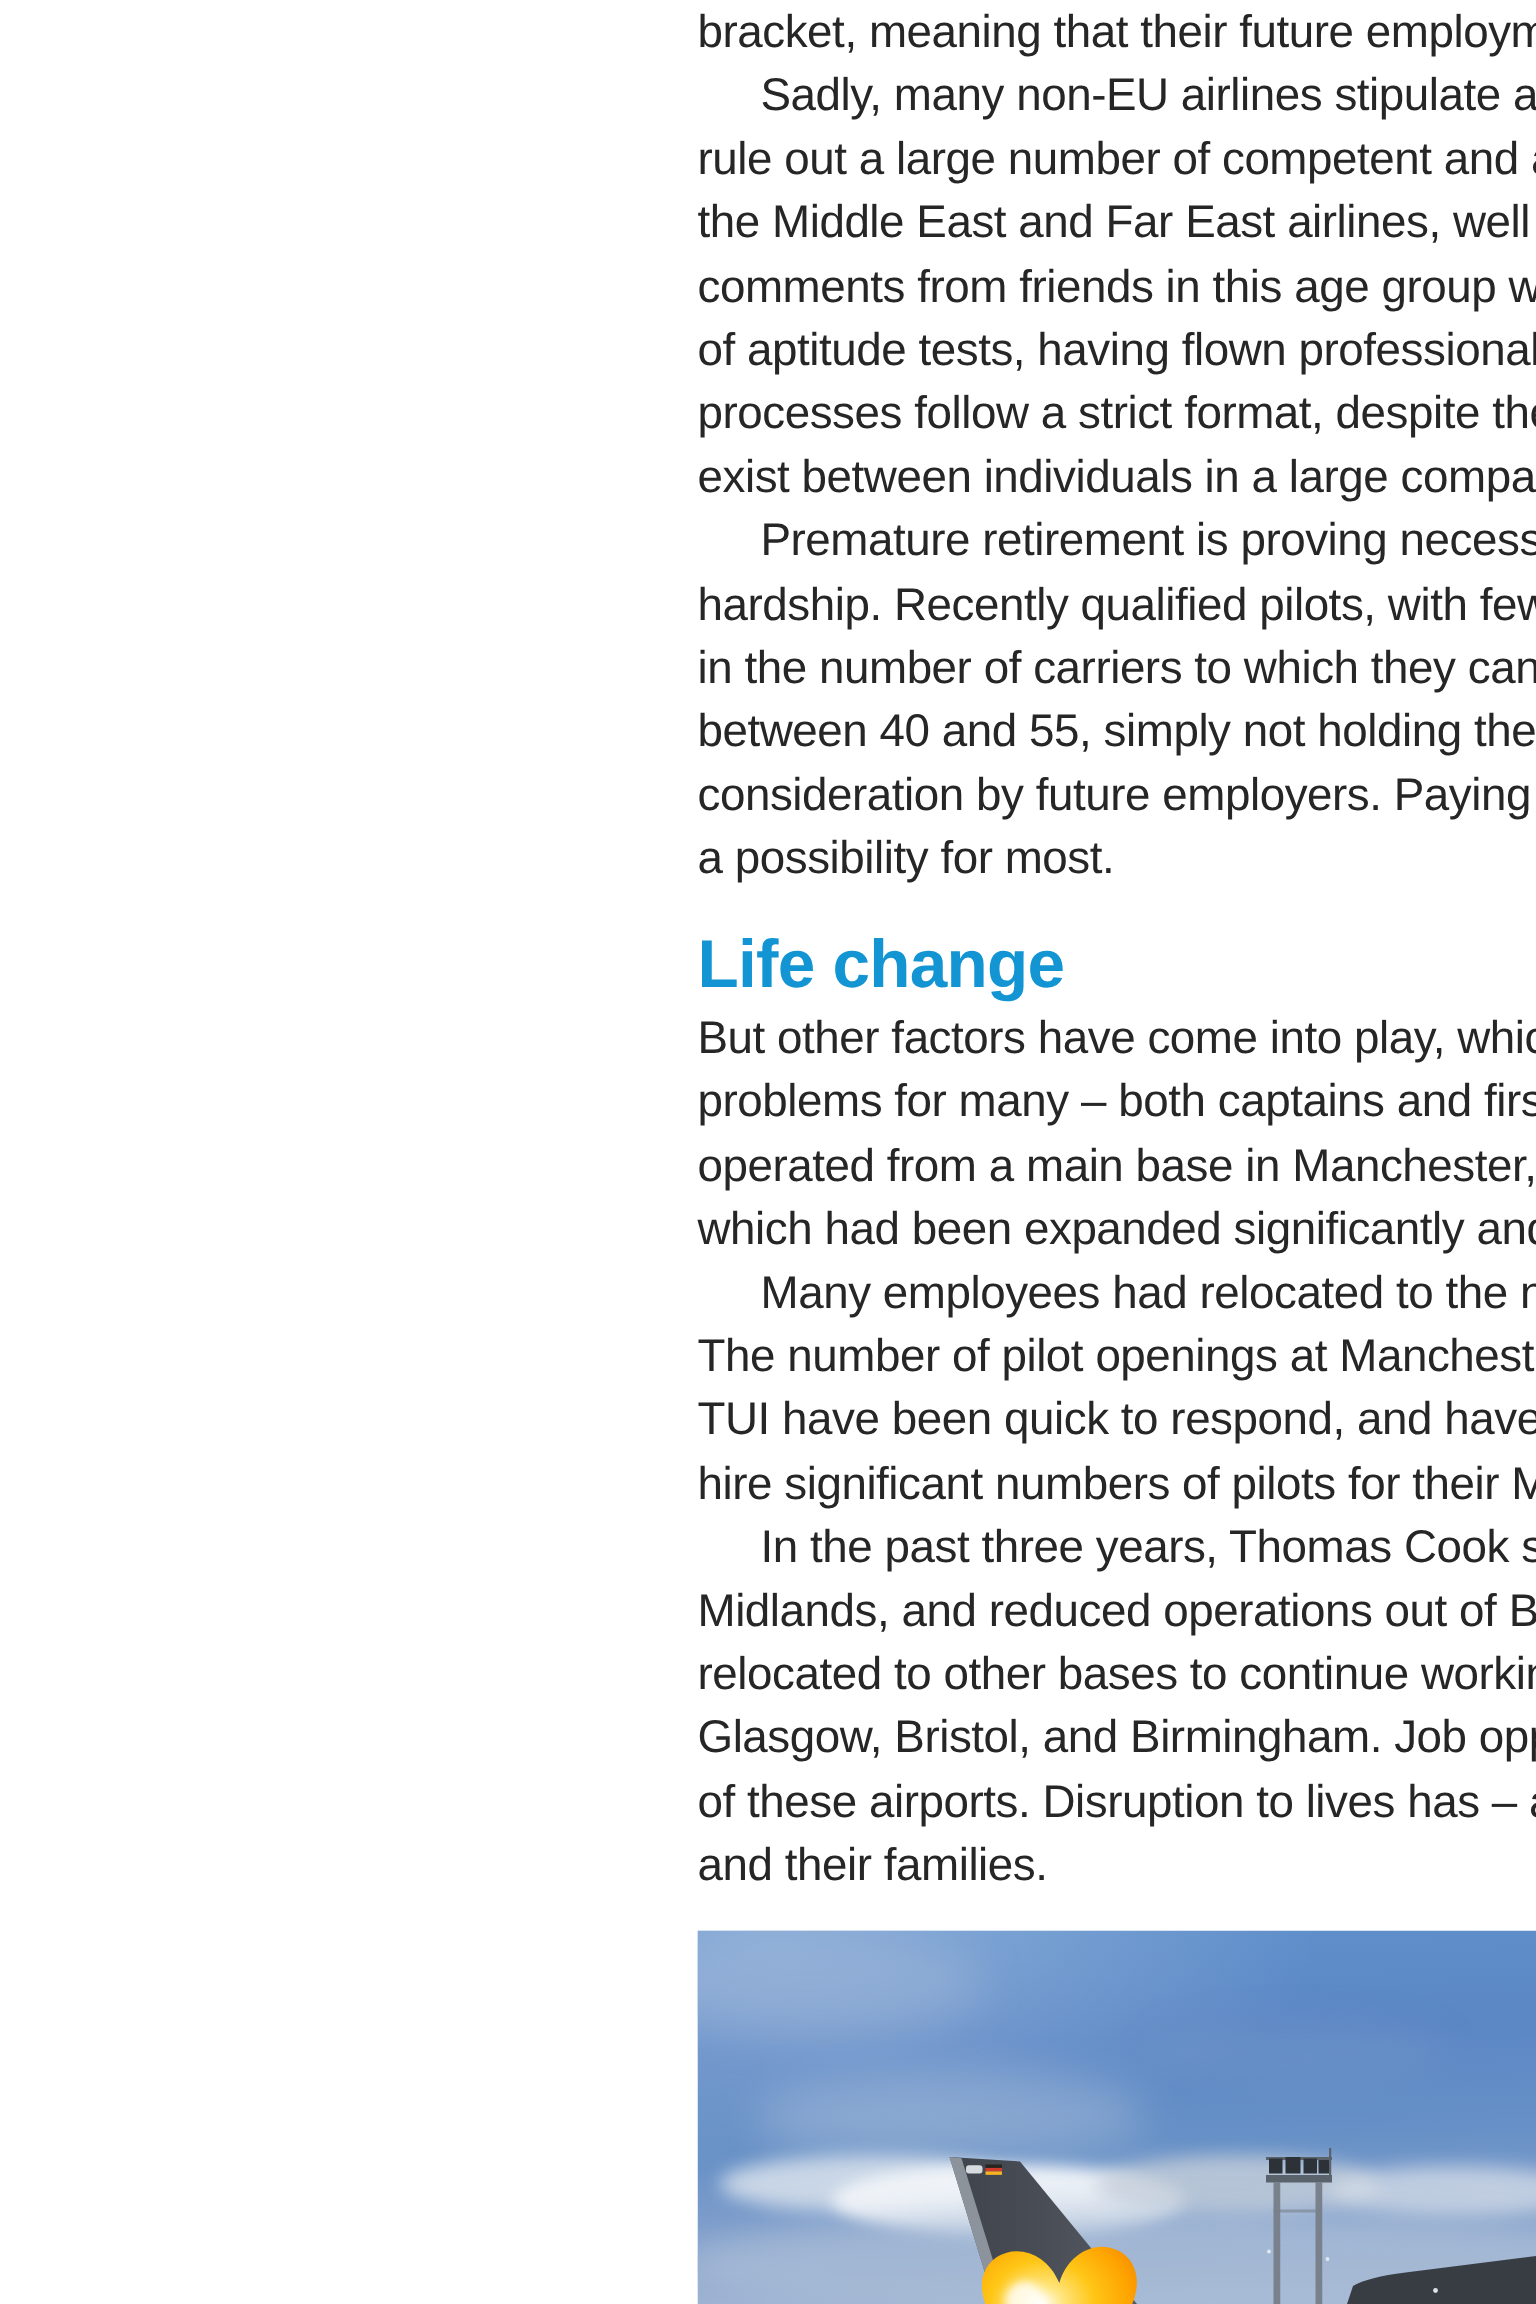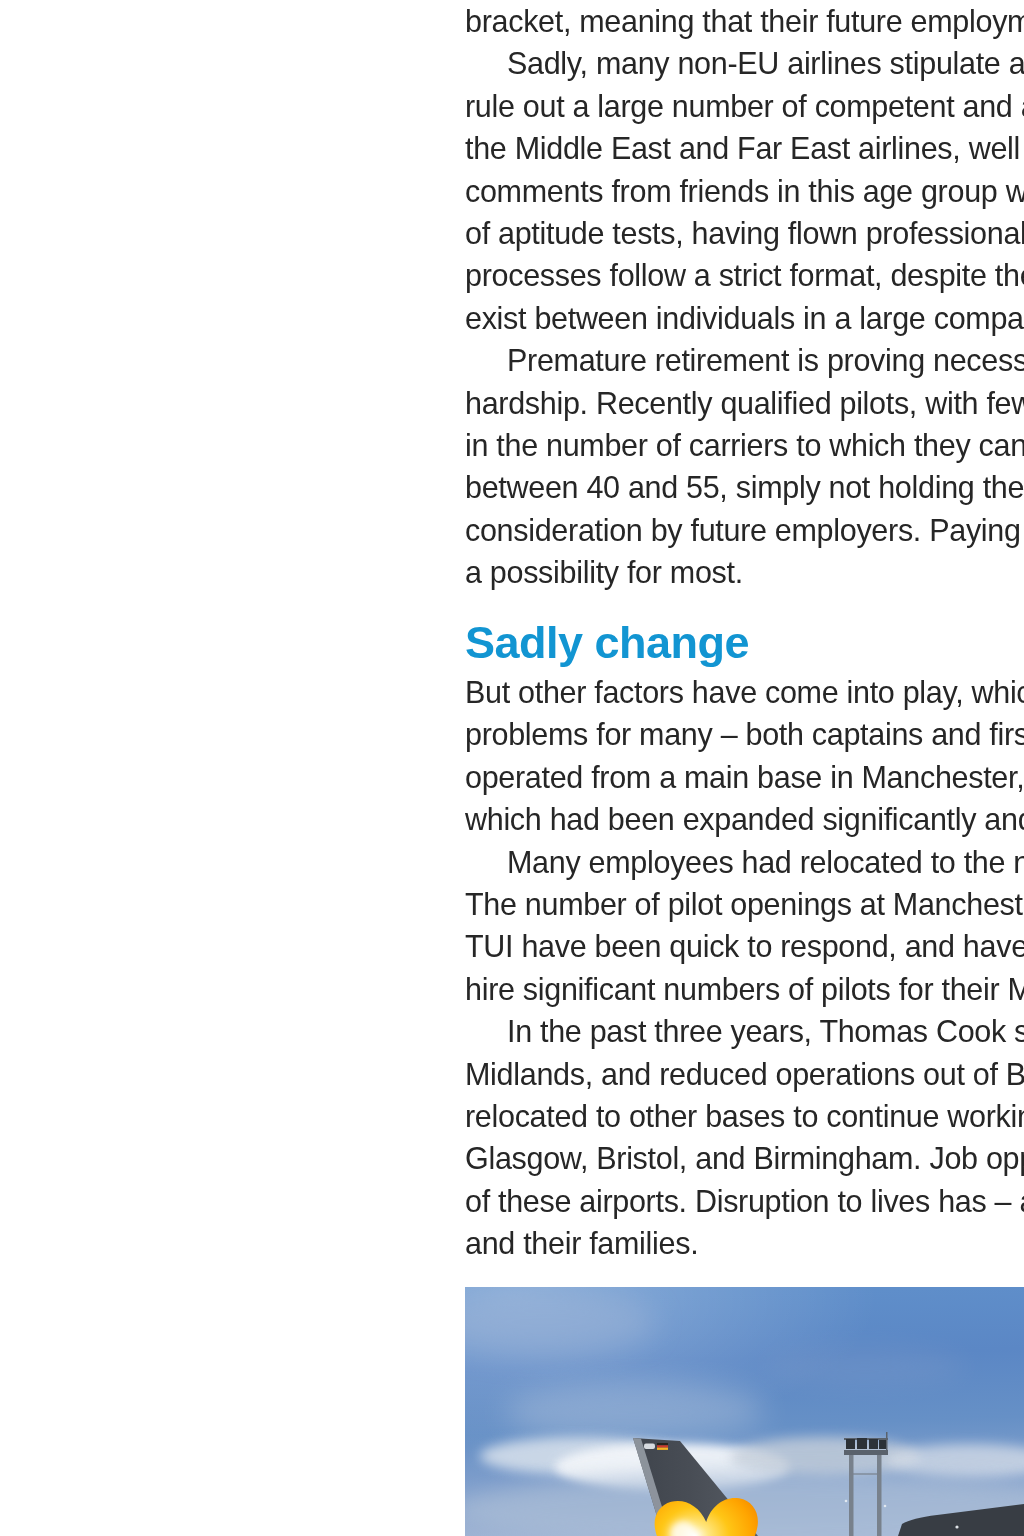--- a/index.html
+++ b/index.html
@@ -58,21 +58,21 @@
     <div class="line">processes follow a strict format, despite the</div>
     <div class="line">exist between individuals in a large company</div>
     <div class="line indent">Premature retirement is proving necessar</div>
     <div class="line">hardship. Recently qualified pilots, with fewe</div>
     <div class="line">in the number of carriers to which they can a</div>
     <div class="line">between 40 and 55, simply not holding the r</div>
     <div class="line">consideration by future employers. Paying up</div>
     <div class="line">a possibility for most.</div>
   </div>
 
-<h2 id="section-heading">Sadly change</h2>
+<h2 id="section-heading">Life change</h2>
 
 <div id="block2" class="textcol">
     <div class="line">But other factors have come into play, which</div>
     <div class="line">problems for many – both captains and first</div>
     <div class="line">operated from a main base in Manchester, w</div>
     <div class="line">which had been expanded significantly and s</div>
     <div class="line indent">Many employees had relocated to the no</div>
     <div class="line">The number of pilot openings at Manchester</div>
     <div class="line">TUI have been quick to respond, and have ra</div>
     <div class="line">hire significant numbers of pilots for their Ma</div>

